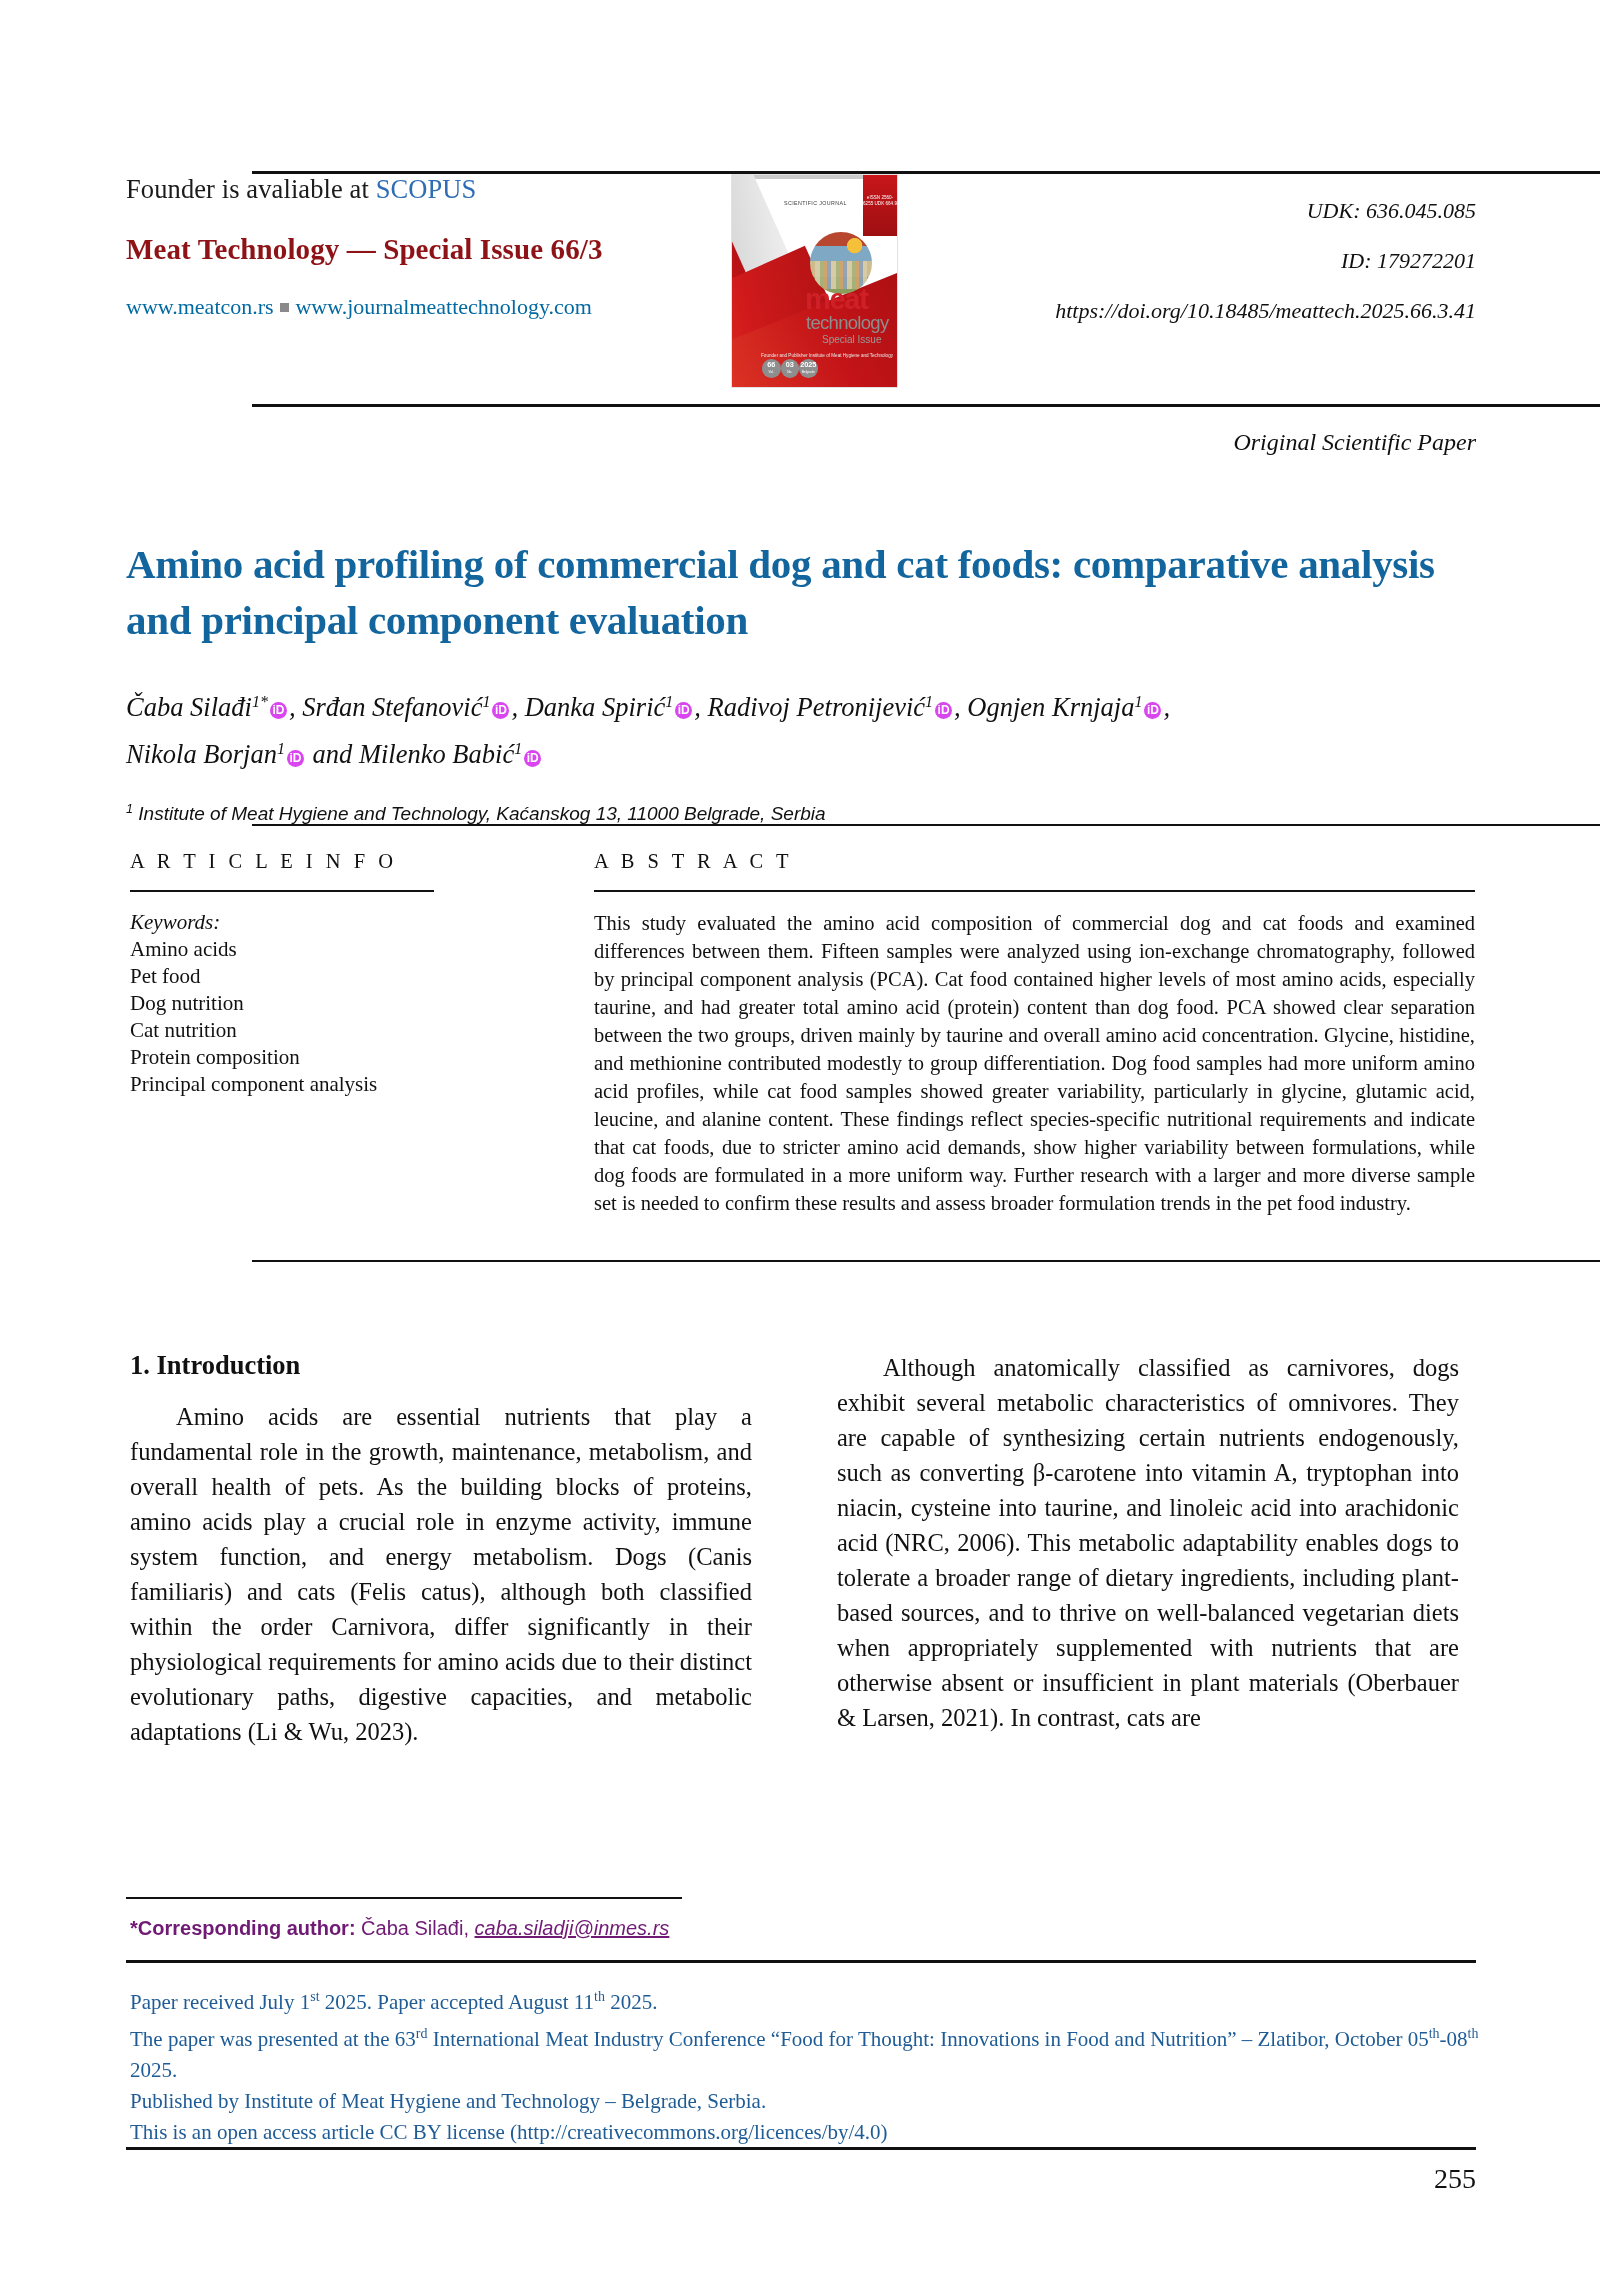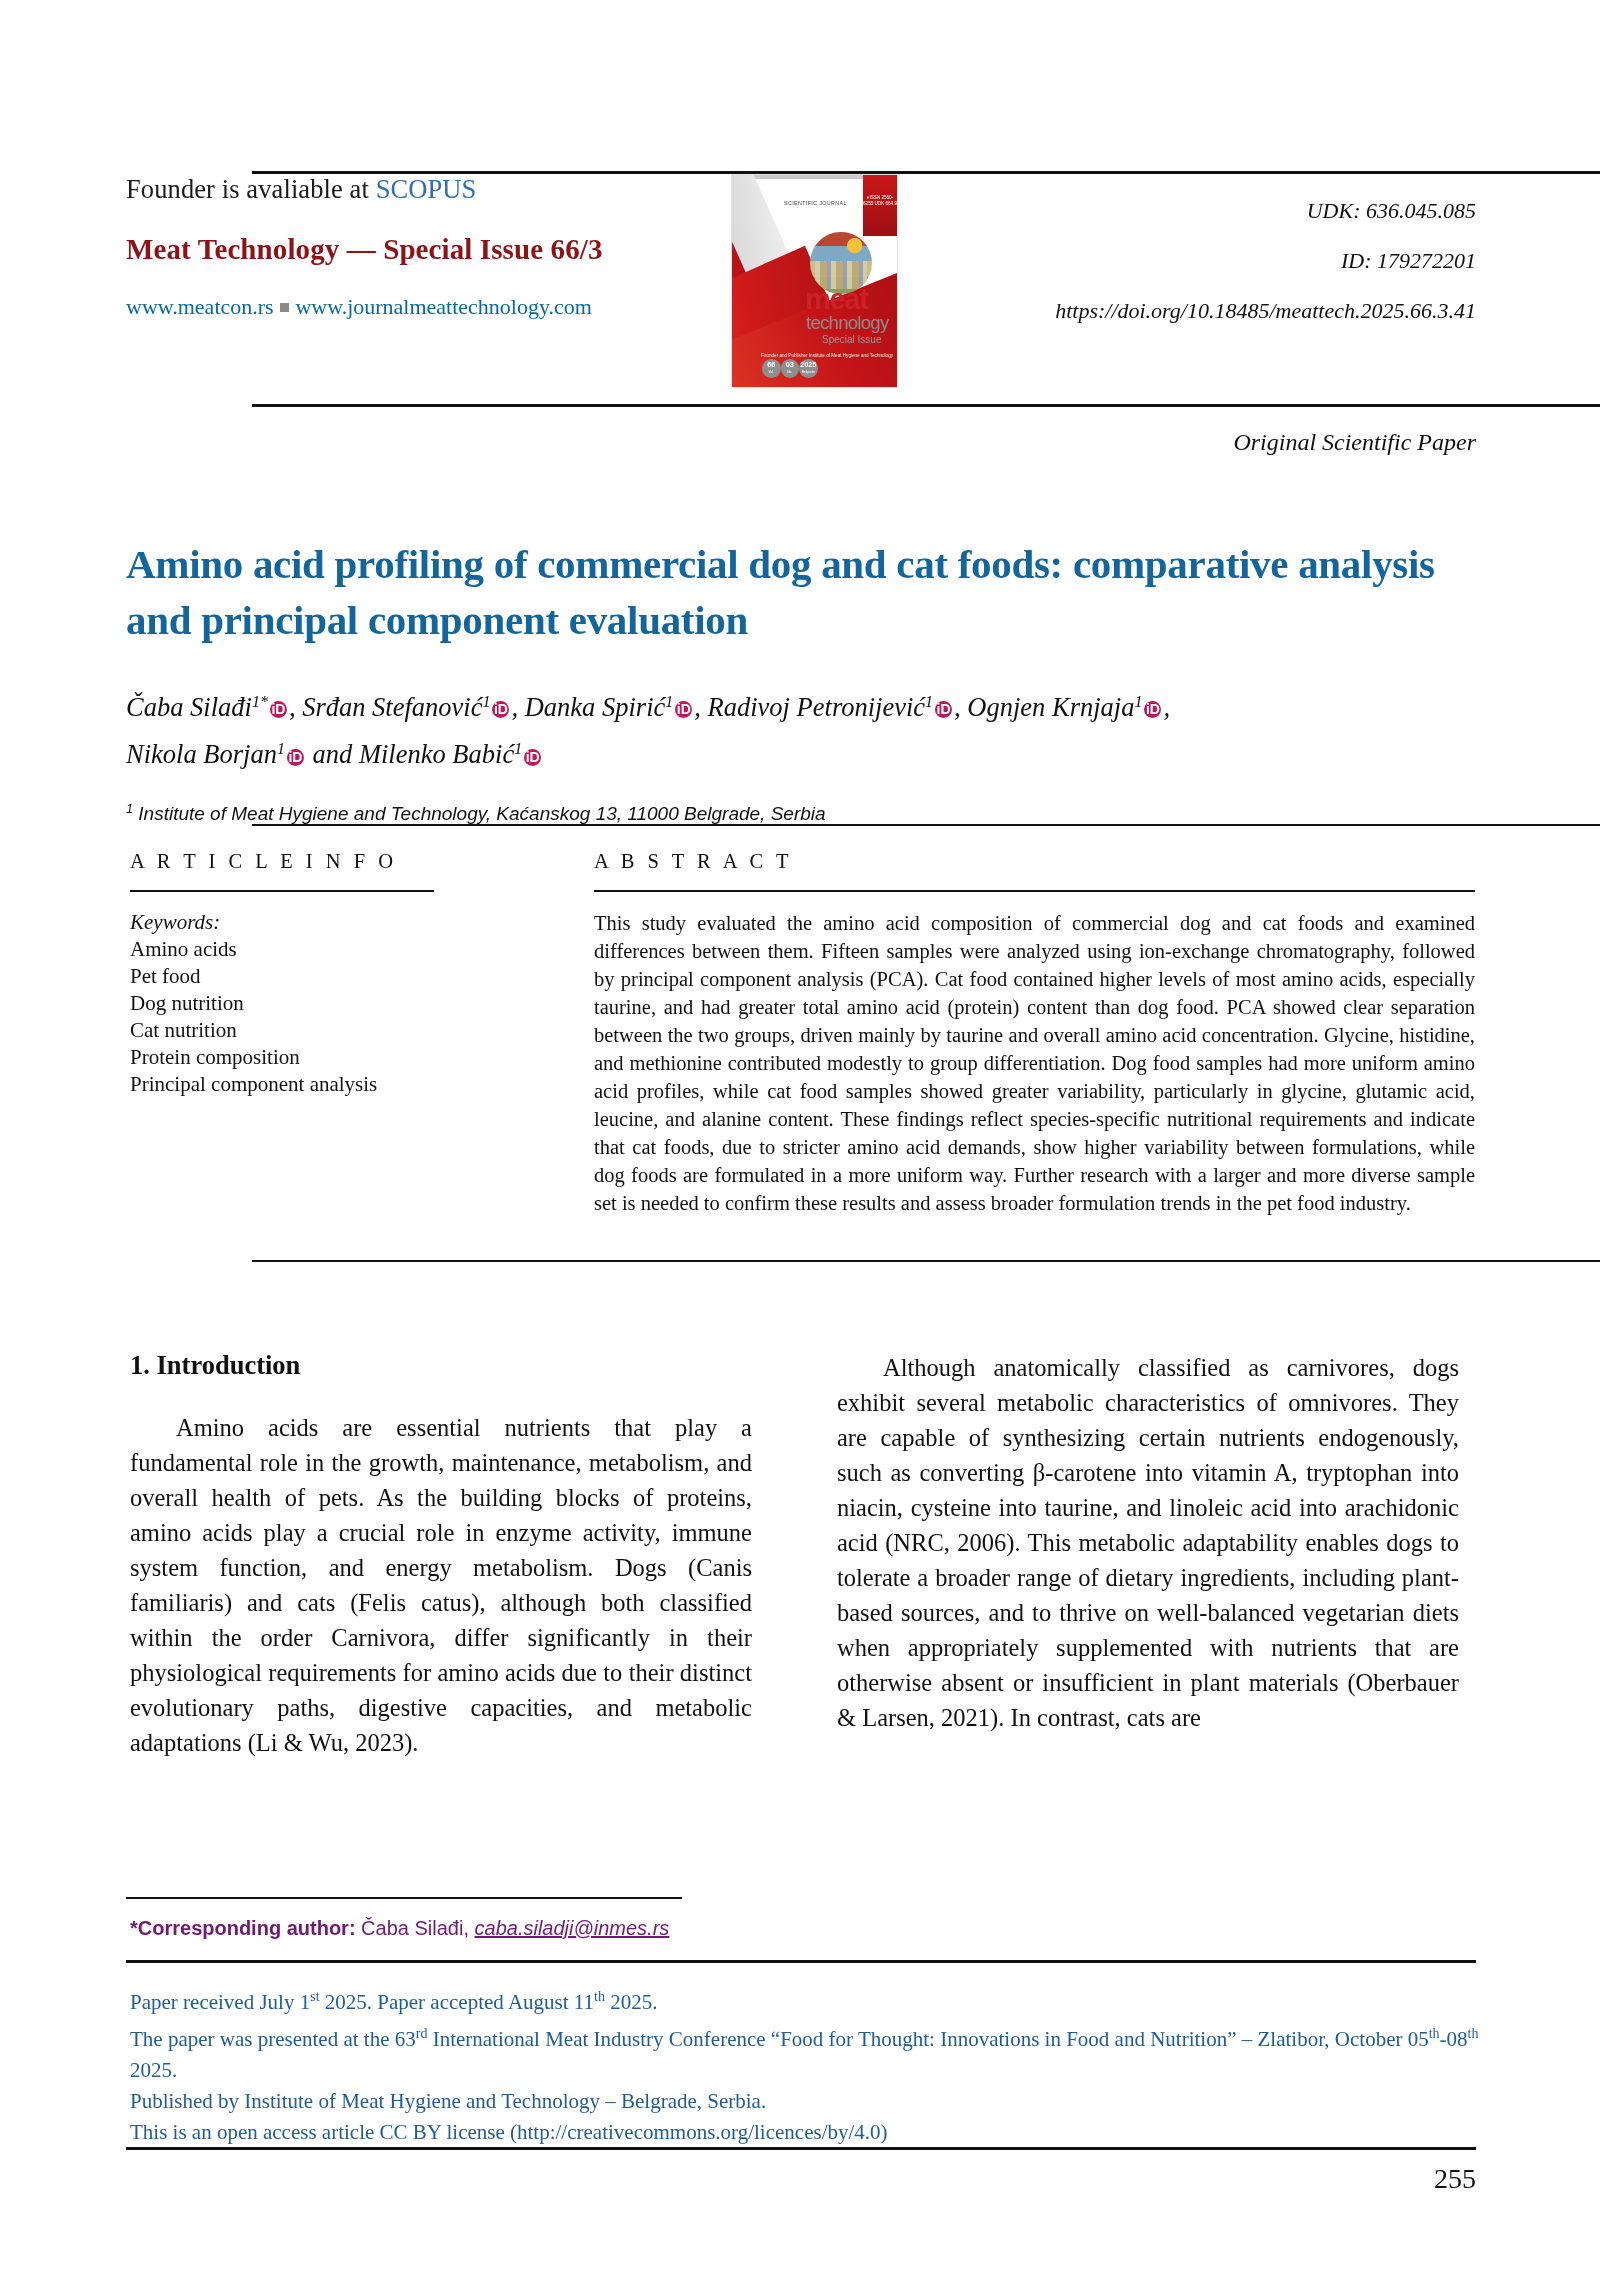--- a/index.html
+++ b/index.html
@@ -219,25 +219,25 @@
     width: 1330px;
     font-style: italic;
     font-size: 26.5px;
     line-height: 41px;
     color: #111;
   }
   .orcid {
     display: inline-block;
     width: 17px; height: 17px;
     border-radius: 50%;
-    background: #be185d;
+    background: #d946ef;
     color: #ffffff;
     font-style: normal;
     font-weight: bold;
-    font-size: 14px;
+    font-size: 12px;
     line-height: 17px;
     text-align: center;
     font-family: "Liberation Sans", sans-serif;
     vertical-align: 2px;
     margin: 0 2px;
   }
   .sup { font-size: 16px; vertical-align: 9.3px; }
 
   
   .affiliation {
@@ -308,21 +308,21 @@
   .col-right {
     position: absolute;
     left: 837px;
     top: 1350px;
     width: 622px;
   }
   .h-section {
     font-size: 26.5px;
     font-weight: bold;
     color: #111;
-    margin-bottom: 29px;
+    margin-bottom: 18px;
   }
   .para {
     font-size: 24.5px;
     line-height: 35px;
     text-align: justify;
     text-indent: 46px;
     color: #111;
   }
 
   

